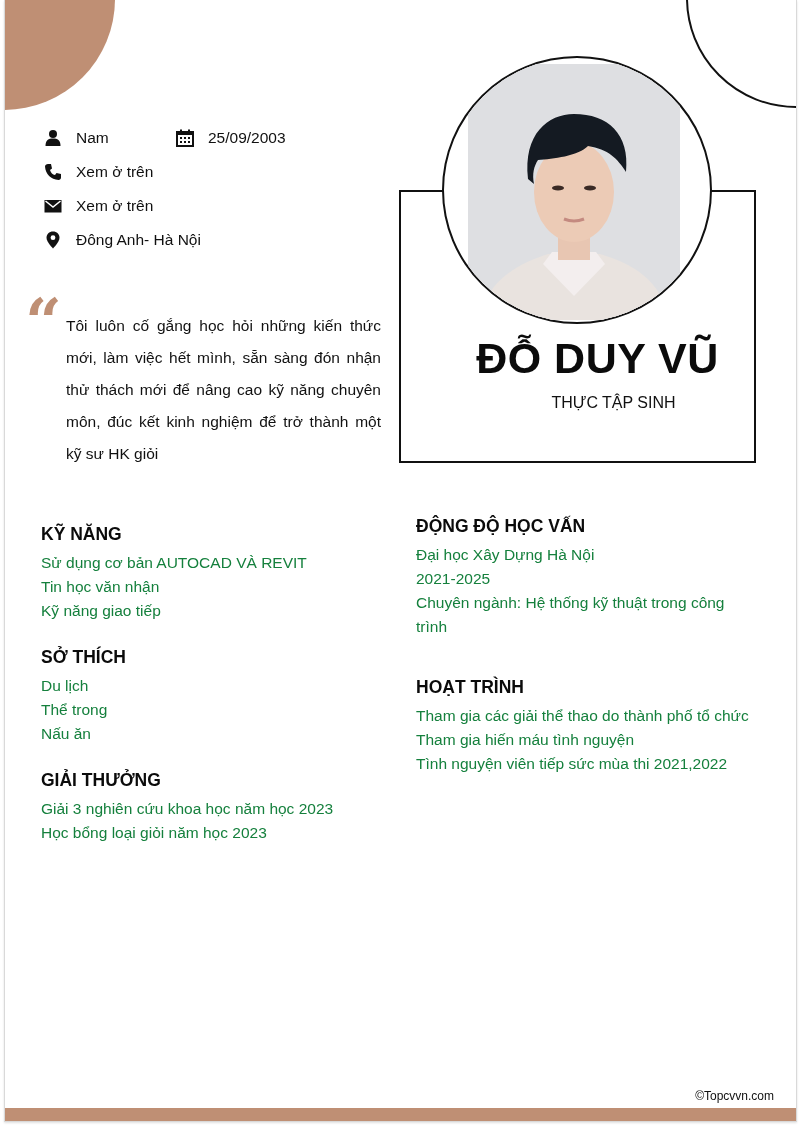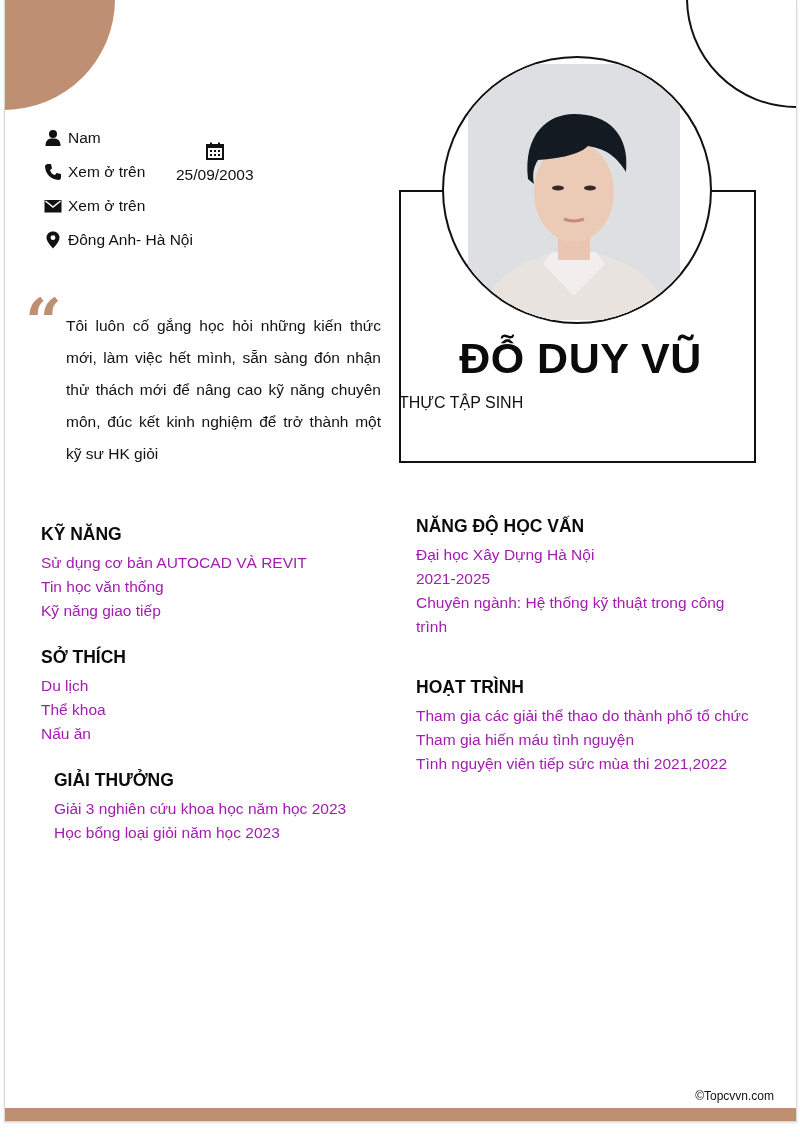--- a/index.html
+++ b/index.html
@@ -3,52 +3,52 @@
 <meta charset="utf-8">
 <style>
   html, body { margin:0; padding:0; background:#ffffff; }
   body { width:800px; height:1142px; position:relative; overflow:hidden; font-family:"Liberation Sans", sans-serif; color:#111; }
   .page { position:absolute; left:4px; top:0; width:791px; height:1121px; background:#fff; border:1px solid #d9d9d9; border-top:none; box-shadow:0 1px 2px rgba(0,0,0,0.12); overflow:hidden; }
   .blob { position:absolute; left:-112px; top:-112px; width:222px; height:222px; border-radius:50%; background:#bf8f74; }
   .ring-tr { position:absolute; left:681px; top:-112px; width:220px; height:220px; border-radius:50%; border:2px solid #111; box-sizing:border-box; }
   .bottom-bar { position:absolute; left:0; bottom:0; width:100%; height:13px; background:#bf8f74; }
   .copyright { position:absolute; right:22px; top:1089px; font-size:12px; color:#111; }
 
-  .info { position:absolute; font-size:15.5px; display:flex; align-items:center; gap:6px; }
+  .info { position:absolute; font-size:15.5px; display:flex; align-items:center; gap:14px; }
   .info svg { width:18px; height:18px; flex:none; }
 
   .quote-mark { position:absolute; left:20px; top:290px; font-family:"DejaVu Serif", serif; font-size:64px; font-weight:bold; color:#bf8f74; line-height:64px; letter-spacing:-6px; }
   .quote-text { position:absolute; left:61px; top:310px; width:315px; font-size:15.5px; line-height:32px; text-align:justify; color:#111; }
 
   .frame { position:absolute; left:394px; top:190px; width:357px; height:273px; border:2px solid #111; box-sizing:border-box; }
   .photo-ring { position:absolute; left:441px; top:56px; width:270px; height:268px; border-radius:50%; border:2px solid #111; box-sizing:border-box; background:#fff; overflow:hidden; }
   .photo { position:absolute; left:24px; top:6px; width:212px; height:256px; background:linear-gradient(#dcdde0,#e6e5e4); overflow:hidden; }
-  .name { position:absolute; left:397px; top:334px; width:357px; text-align:center; font-size:43px; font-weight:bold; color:#0b0b0b; letter-spacing:0.5px; }
-  .role { position:absolute; left:394px; top:394px; width:357px; font-size:16px; color:#111; }
+  .name { position:absolute; left:414px; top:334px; width:357px; text-align:center; font-size:43px; font-weight:bold; color:#0b0b0b; letter-spacing:0.5px; }
+  .role { position:absolute; left:394px; top:394px; width:357px; text-align:center; font-size:16px; color:#111;padding-left:36px; }
 
   .section { position:absolute; }
   .section h2 { margin:0 0 6px 0; font-size:17.5px; font-weight:bold; color:#0b0b0b; }
-  .section .item { font-size:15.5px; line-height:24px; color:#a21caf; }
+  .section .item { font-size:15.5px; line-height:24px; color:#15803d; }
   .section .item.just { text-align:justify; }
 </style>
 </head>
 <body>
 
 <div class="page">
   <div class="blob"></div>
   <div class="ring-tr"></div>
 
   <div class="info" style="left:39px; top:129px;">
     <svg viewBox="0 0 18 18">
         <circle cx="9" cy="5" r="4" fill="#111"></circle>
         <path d="M1.5 17 C1.5 11 4.5 9.5 9 9.5 C13.5 9.5 16.5 11 16.5 17 Z" fill="#111"></path>
       </svg>
     <span>Nam</span>
   </div>
-  <div class="info" style="left:171px; top:142px;flex-direction:column;">
+  <div class="info" style="left:171px; top:129px;">
     <svg viewBox="0 0 18 18">
         <rect x="1" y="3" width="16" height="14" fill="none" stroke="#111" stroke-width="2"></rect>
         <rect x="1" y="3" width="16" height="3" fill="#111"></rect>
         <rect x="4" y="0.5" width="2" height="4" fill="#111"></rect>
         <rect x="12" y="0.5" width="2" height="4" fill="#111"></rect>
         <g fill="#111">
           <rect x="4" y="8" width="2" height="2"></rect>
           <rect x="8" y="8" width="2" height="2"></rect>
           <rect x="12" y="8" width="2" height="2"></rect>
           <rect x="4" y="12" width="2" height="2"></rect>
@@ -97,39 +97,39 @@
         <path d="M96 155 Q106 159 116 155" stroke="#c48a80" stroke-width="3" fill="none"></path>
       </svg>
     </div>
   </div>
   <div class="name">ĐỖ DUY VŨ</div>
   <div class="role">THỰC TẬP SINH</div>
 
   <div class="section" style="left:36px; top:524px; width:340px;">
     <h2>KỸ NĂNG</h2>
     <div class="item">Sử dụng cơ bản AUTOCAD VÀ REVIT</div>
-    <div class="item">Tin học văn thống</div>
+    <div class="item">Tin học văn nhận</div>
     <div class="item">Kỹ năng giao tiếp</div>
   </div>
 
   <div class="section" style="left:36px; top:647px; width:340px;">
     <h2>SỞ THÍCH</h2>
     <div class="item">Du lịch</div>
-    <div class="item">Thể khoa</div>
+    <div class="item">Thể trong</div>
     <div class="item">Nấu ăn</div>
   </div>
 
-  <div class="section" style="left:36px; top:770px; width:340px;margin-left:13px;">
+  <div class="section" style="left:36px; top:770px; width:340px;">
     <h2>GIẢI THƯỞNG</h2>
     <div class="item">Giải 3 nghiên cứu khoa học năm học 2023</div>
     <div class="item">Học bổng loại giỏi năm học 2023</div>
   </div>
 
   <div class="section" style="left:411px; top:516px; width:340px;">
-    <h2>NĂNG ĐỘ HỌC VẤN</h2>
+    <h2>ĐỘNG ĐỘ HỌC VẤN</h2>
     <div class="item">Đại học Xây Dựng Hà Nội</div>
     <div class="item">2021-2025</div>
     <div class="item">Chuyên ngành: Hệ thống kỹ thuật trong công trình</div>
   </div>
 
   <div class="section" style="left:411px; top:677px; width:340px;">
     <h2>HOẠT TRÌNH</h2>
     <div class="item just">Tham gia các giải thể thao do thành phố tổ chức</div>
     <div class="item">Tham gia hiến máu tình nguyện</div>
     <div class="item">Tình nguyện viên tiếp sức mùa thi 2021,2022</div>

